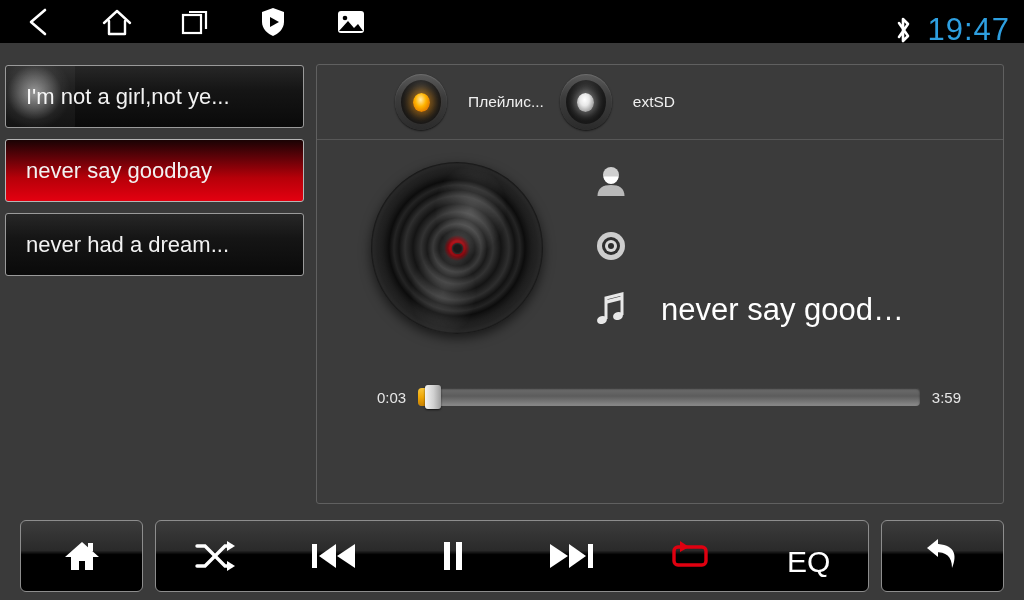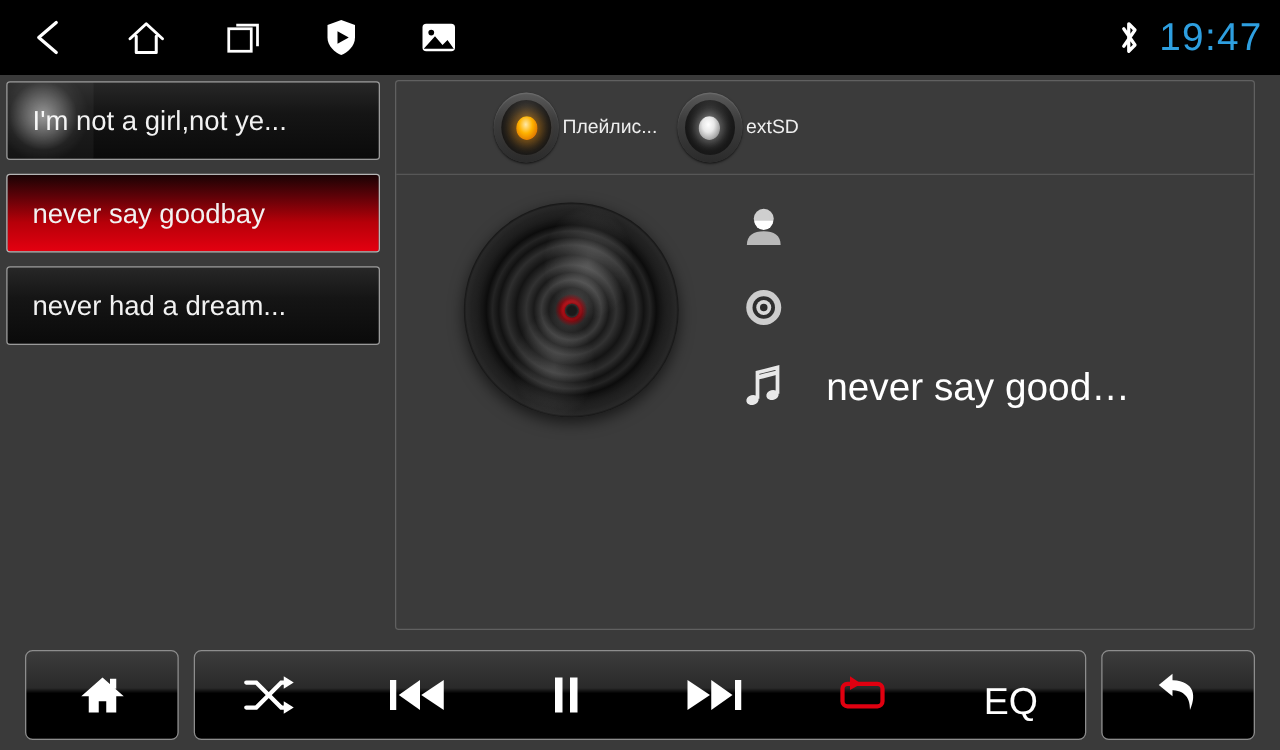--- a/index.html
+++ b/index.html
@@ -6,21 +6,21 @@
   body{
     width:1024px;height:600px;overflow:hidden;
     background:#3a3a3a;
     font-family:"Liberation Sans","DejaVu Sans",sans-serif;
     -webkit-font-smoothing:antialiased;
   }
   #app{position:relative;width:1024px;height:600px;background:#3a3a3a;}
 
   
   .statusbar{
-    position:absolute;left:0;top:0;width:1024px;height:60px;
+    position:absolute;left:0;top:0;width:1024px;height:43px;
     background:#000;display:flex;align-items:center;
   }
   .sb-icons{display:flex;align-items:center;}
   .sb-btn{width:78px;height:60px;display:flex;align-items:center;justify-content:center;}
   .sb-right{position:absolute;right:14px;top:0;height:60px;display:flex;align-items:center;}
   .bt-icon{margin-right:14px;display:flex;align-items:center;}
   .clock{color:#2e9fe0;font-size:31px;letter-spacing:1px;}
 
   
   .playlist{
@@ -75,21 +75,21 @@
   }
   .led{
     width:17px;height:19px;border-radius:50%;
     background:radial-gradient(ellipse at 45% 35%, #ffffff 0%, #e8e8e8 35%, #9a9a9a 75%, #6a6a6a 100%);
     box-shadow:0 0 7px 3px rgba(230,230,230,.30);
   }
   .led.on{
     background:radial-gradient(ellipse at 45% 35%, #ffe9a8 0%, #ffb300 40%, #e07800 75%, #7a3a00 100%);
     box-shadow:0 0 9px 4px rgba(255,150,0,.45);
   }
-  .src-label{color:#efefef;font-size:15.5px;margin-left:3px;max-width:86px;white-space:nowrap;overflow:hidden;}
+  .src-label{color:#efefef;font-size:15.5px;margin-left:21px;max-width:86px;white-space:nowrap;overflow:hidden;}
 
   .nowplaying{position:relative;height:300px;}
   .disc{
     position:absolute;left:54px;top:22px;width:172px;height:172px;border-radius:50%;
     background:
       radial-gradient(circle at 50% 50%,
         #d41018 0px, #e8131c 5px, #7d0a10 9px, #2a2a2a 13px,
         #1d1d1d 18px, #3a3a3a 24px, #1a1a1a 30px, #323232 36px,
         #141414 44px, #2e2e2e 52px, #121212 58px, #242424 63px,
         #0d0d0d 68px, #1e1e1e 74px, #2c2c2c 80px, #3d3d3d 84px, #232323 86px);
@@ -292,20 +292,28 @@
                 <path d="M11 10 L27 6" stroke="#e8e8e8" stroke-width="3.5" fill="none"></path>
                 <ellipse cx="7" cy="28" rx="5" ry="4" fill="#e8e8e8" transform="rotate(-16 7 28)"></ellipse>
                 <ellipse cx="23" cy="24" rx="5" ry="4" fill="#e8e8e8" transform="rotate(-16 23 24)"></ellipse>
               </svg>
           </span>
           <span class="meta-text">never say good…</span>
         </div>
 
       </div>
 
+      <div class="seek">
+        <span class="time">0:03</span>
+        <span class="bar-wrap">
+          <span class="bar-fill" id="barfill" style="width: 1.3%;"></span>
+          <span class="bar-thumb" id="barthumb" style="left: calc(1.3%);"></span>
+        </span>
+        <span class="time">3:59</span>
+      </div>
 
     </div>
   </div>
 
   <div class="bottombar">
 
     <div class="btn btn-home">
       <span>
         <svg width="38" height="36" viewBox="0 0 38 36">
             <path d="M19 4 L36 19 H30 V32 H22 V23 H16 V32 H8 V19 H2 Z" fill="#fff"></path>

